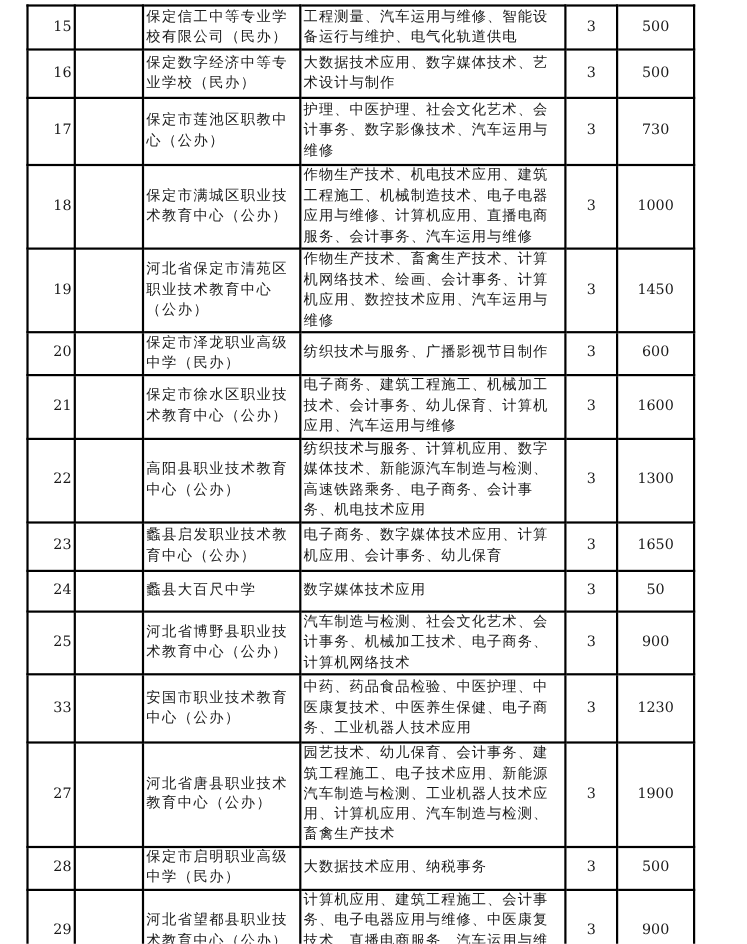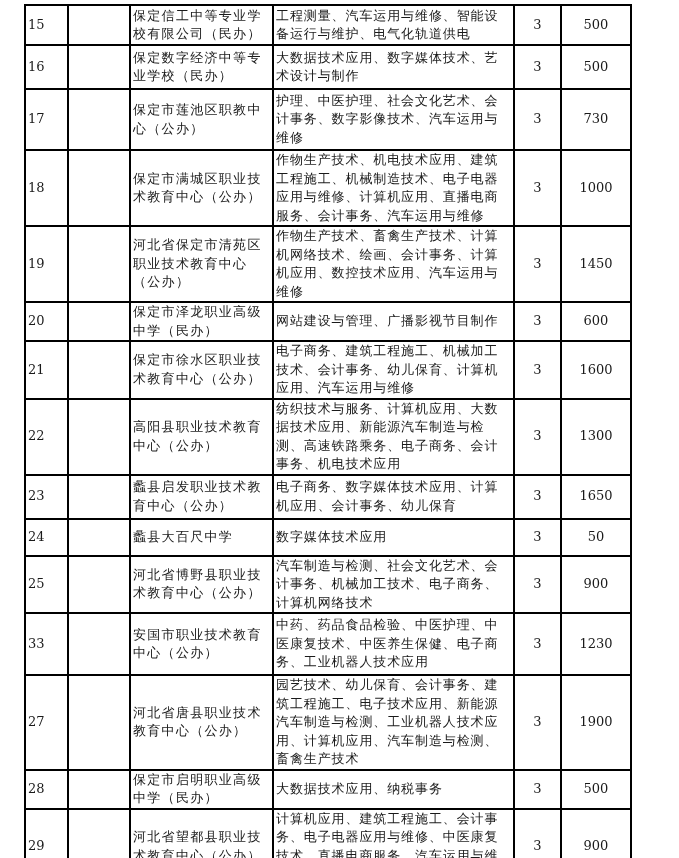--- a/index.html
+++ b/index.html
@@ -2,21 +2,21 @@
 <html><head>
 <meta charset="utf-8">
 <style>
   html, body { margin: 0; padding: 0; background: #ffffff; }
   body { width: 679px; height: 858px; position: relative; overflow: hidden;
          font-family: "DejaVu Serif", "Liberation Serif", serif; color: #1a1a1a; }
   table.sched { position: absolute; left: 24px; top: 4px; border-collapse: collapse;
                 table-layout: fixed; width: 606px; }
   table.sched td { border: 2px solid #000; padding: 0 2px; vertical-align: middle;
                    font-size: 13px; line-height: 18.5px; overflow: hidden; }
-  td.c-no { text-align: left; font-size: 13px; margin-left: 23px; }
+  td.c-no { text-align: right; font-size: 13px; margin-left: 23px; }
   td.c-blank { }
   td.c-school { text-align: left; letter-spacing: 1.3px; }
   td.c-majors { text-align: left; letter-spacing: 0.9px; word-break: break-all; }
   td.c-years { text-align: center; }
   td.c-count { text-align: center; }
 </style>
 </head>
 <body>
 
 <table class="sched">
@@ -66,37 +66,37 @@
         <td class="c-blank"></td>
         <td class="c-school">河北省保定市清苑区职业技术教育中心（公办）</td>
         <td class="c-majors">作物生产技术、畜禽生产技术、计算机网络技术、绘画、会计事务、计算机应用、数控技术应用、汽车运用与维修</td>
         <td class="c-years">3</td>
         <td class="c-count">1450</td>
       </tr>
       <tr style="height: 36px;">
         <td class="c-no">20</td>
         <td class="c-blank"></td>
         <td class="c-school">保定市泽龙职业高级中学（民办）</td>
-        <td class="c-majors">网站建设与管理、广播影视节目制作</td>
+        <td class="c-majors">纺织技术与服务、广播影视节目制作</td>
         <td class="c-years">3</td>
         <td class="c-count">600</td>
       </tr>
       <tr style="height: 57px;">
         <td class="c-no">21</td>
         <td class="c-blank"></td>
         <td class="c-school">保定市徐水区职业技术教育中心（公办）</td>
         <td class="c-majors">电子商务、建筑工程施工、机械加工技术、会计事务、幼儿保育、计算机应用、汽车运用与维修</td>
         <td class="c-years">3</td>
         <td class="c-count">1600</td>
       </tr>
       <tr style="height: 76px;">
         <td class="c-no">22</td>
         <td class="c-blank"></td>
         <td class="c-school">高阳县职业技术教育中心（公办）</td>
-        <td class="c-majors">纺织技术与服务、计算机应用、大数据技术应用、新能源汽车制造与检测、高速铁路乘务、电子商务、会计事务、机电技术应用</td>
+        <td class="c-majors">纺织技术与服务、计算机应用、数字媒体技术、新能源汽车制造与检测、高速铁路乘务、电子商务、会计事务、机电技术应用</td>
         <td class="c-years">3</td>
         <td class="c-count">1300</td>
       </tr>
       <tr style="height: 44px; border-radius: 15px;">
         <td class="c-no">23</td>
         <td class="c-blank"></td>
         <td class="c-school">蠡县启发职业技术教育中心（公办）</td>
         <td class="c-majors">电子商务、数字媒体技术应用、计算机应用、会计事务、幼儿保育</td>
         <td class="c-years">3</td>
         <td class="c-count">1650</td>

